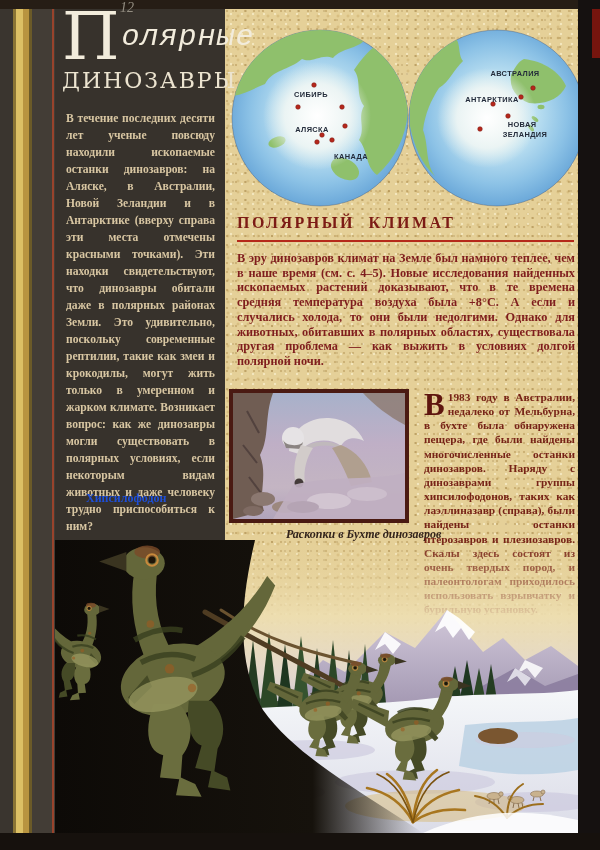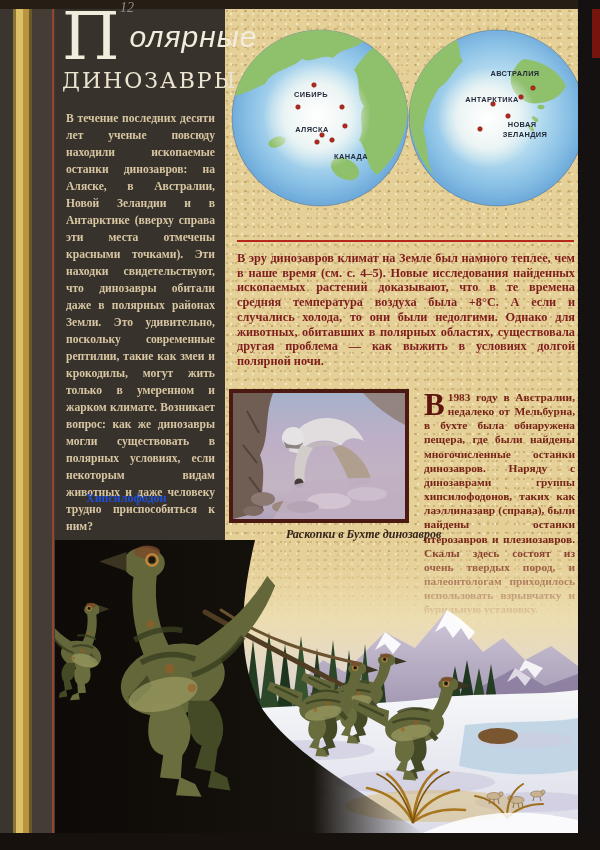--- a/index.html
+++ b/index.html
@@ -23,22 +23,22 @@
   .topbar{position:absolute;left:0;top:0;width:600px;height:9px;background:#261d15;}
   .bottombar{position:absolute;left:0;top:833px;width:600px;height:17px;background:#16110d;}
   .rightborder{position:absolute;left:578px;top:0;width:22px;height:850px;background:#151110;}
   .rednotch{position:absolute;left:592px;top:9px;width:8px;height:49px;background:#76150e;}
   .pagenum{position:absolute;left:120px;top:0;color:#938d81;font-size:14px;font-style:italic;}
 
   
   .titleblock{position:absolute;left:62px;top:8px;width:158px;color:#f2ecdc;}
   .trow{display:flex;align-items:flex-start;}
   .tdrop{font-family:"DejaVu Serif",serif;font-size:66px;line-height:58px;font-weight:400;}
-  .trest{font-family:Liberation Sans, sans-serif;font-style:italic;font-size:30px;line-height:30px;
-         margin:14px 0 0 10px;letter-spacing:1px;}
+  .trest{font-family:Liberation Mono, monospace;font-style:italic;font-size:30px;line-height:30px;
+         margin:14px 0 0 2px;letter-spacing:1px;}
   .tcaps{font-family:"DejaVu Serif",serif;font-size:22px;letter-spacing:2px;color:#ece4d0;
          margin-top:2px;}
   .sidepara{position:absolute;left:66px;top:110px;width:149px;text-align:justify;
     color:#d8c6a2;font-weight:700;font-size:11.6px;line-height:17px;}
   .speciescap{position:absolute;left:86px;top:491px;color:#1d4ed8;font-weight:700;font-size:12px;}
 
   
   .heading{position:absolute;left:237px;top:214px;color:#7c1b15;font-weight:700;
     font-size:16px;letter-spacing:2.5px;word-spacing:7px;}
   .rule{position:absolute;left:237px;top:240px;width:337px;height:2px;background:#b5291a;}
@@ -148,20 +148,21 @@
         <circle cx="283" cy="98" r="2.3"></circle>
           <circle cx="255" cy="111" r="2.3"></circle>
       </g>
       <text class="maplabel" x="290" y="58" text-anchor="middle">АВСТРАЛИЯ</text>
       <text class="maplabel" x="267" y="84" text-anchor="middle">АНТАРКТИКА</text>
       <text class="maplabel" x="297" y="109" text-anchor="middle">НОВАЯ</text>
       <text class="maplabel" x="300" y="119" text-anchor="middle">ЗЕЛАНДИЯ</text>
     </g>
   </svg>
 
+  <div class="heading">ПОЛЯРНЫЙ КЛИМАТ</div>
   <div class="rule"></div>
   <div class="mainpara">В эру динозавров климат на Земле был намного теплее, чем в наше время (см. с. 4–5). Новые исследования найденных ископаемых растений доказывают, что в те времена средняя температура воздуха была +8°С. А если и случались холода, то они были недолгими. Однако для животных, обитавших в полярных областях, существовала другая проблема — как выжить в условиях долгой полярной ночи.</div>
 
   <div class="photo">
     <svg width="172" height="126" viewBox="0 0 172 126">
       <defs>
         <linearGradient id="pbg" x1="0" y1="0" x2="0" y2="1">
           <stop offset="0" stop-color="#a9b6cc"></stop>
             <stop offset=".4" stop-color="#c3b4c8"></stop>
           <stop offset=".75" stop-color="#c9bac4"></stop>

